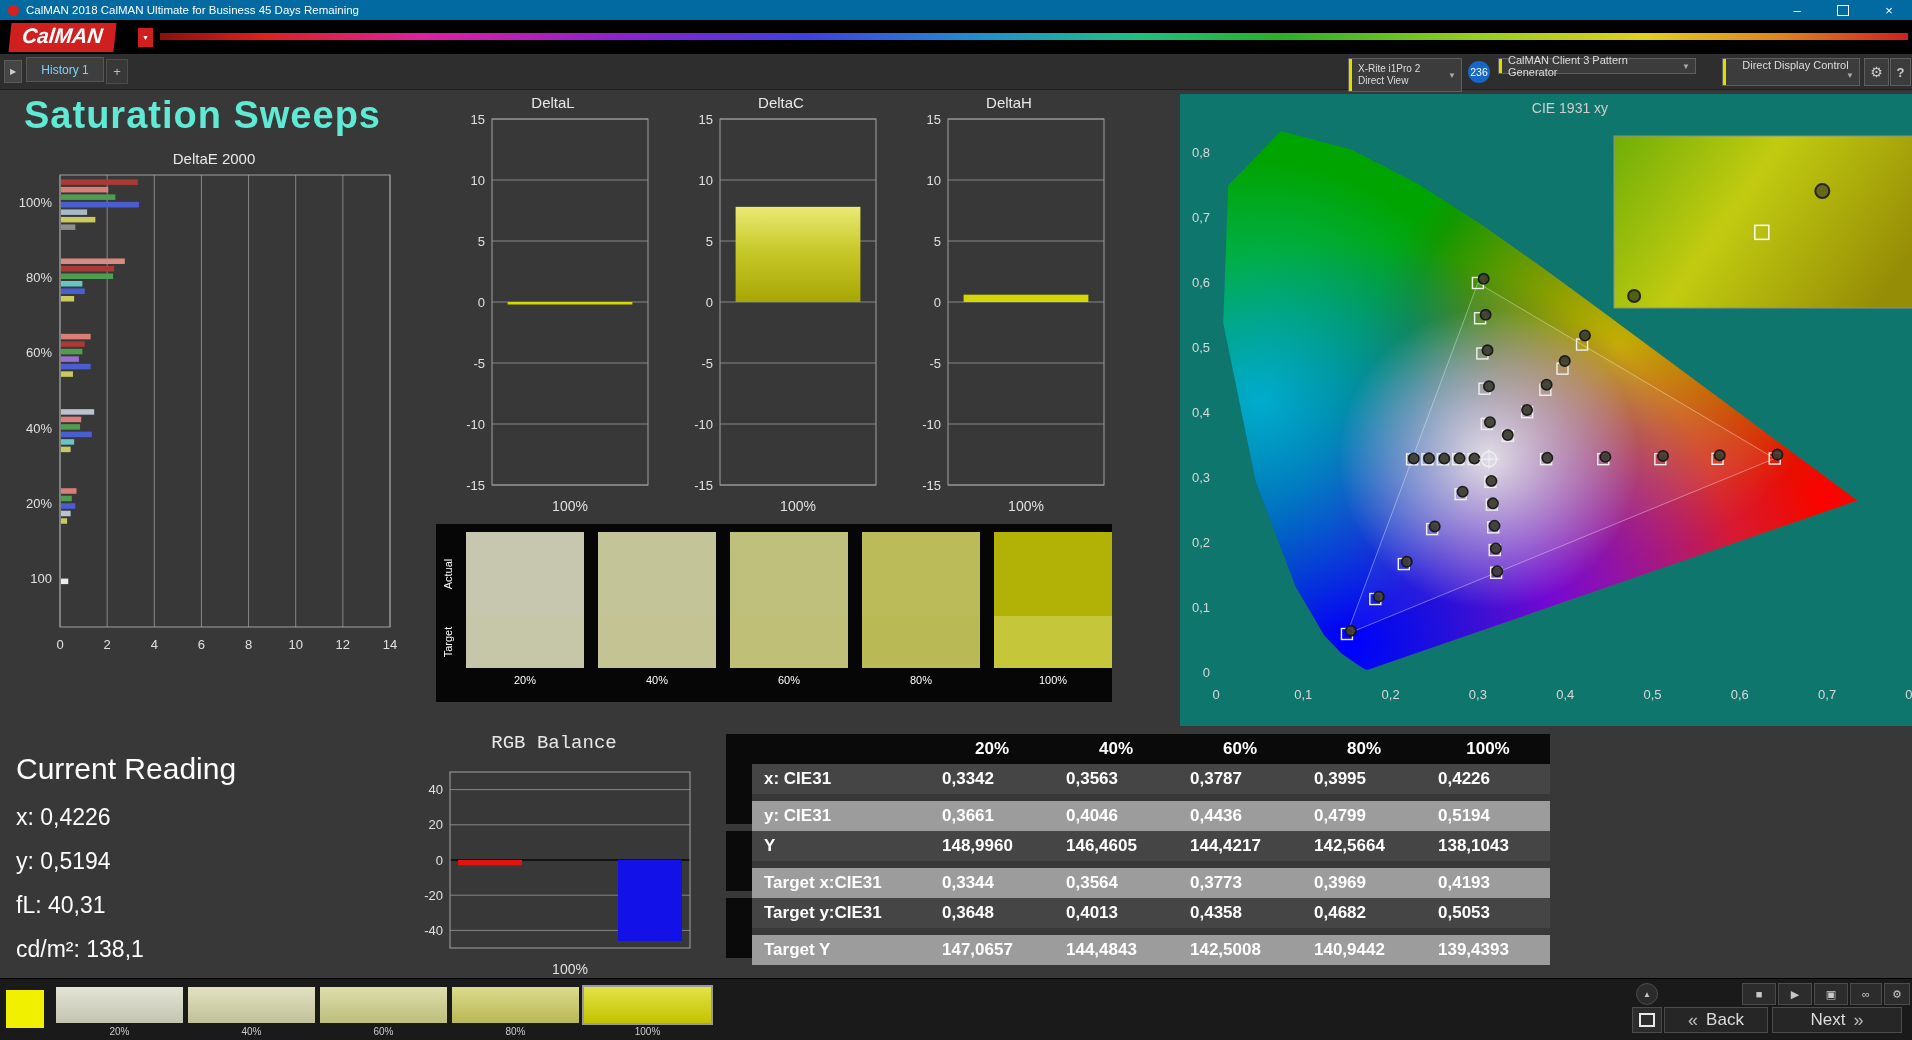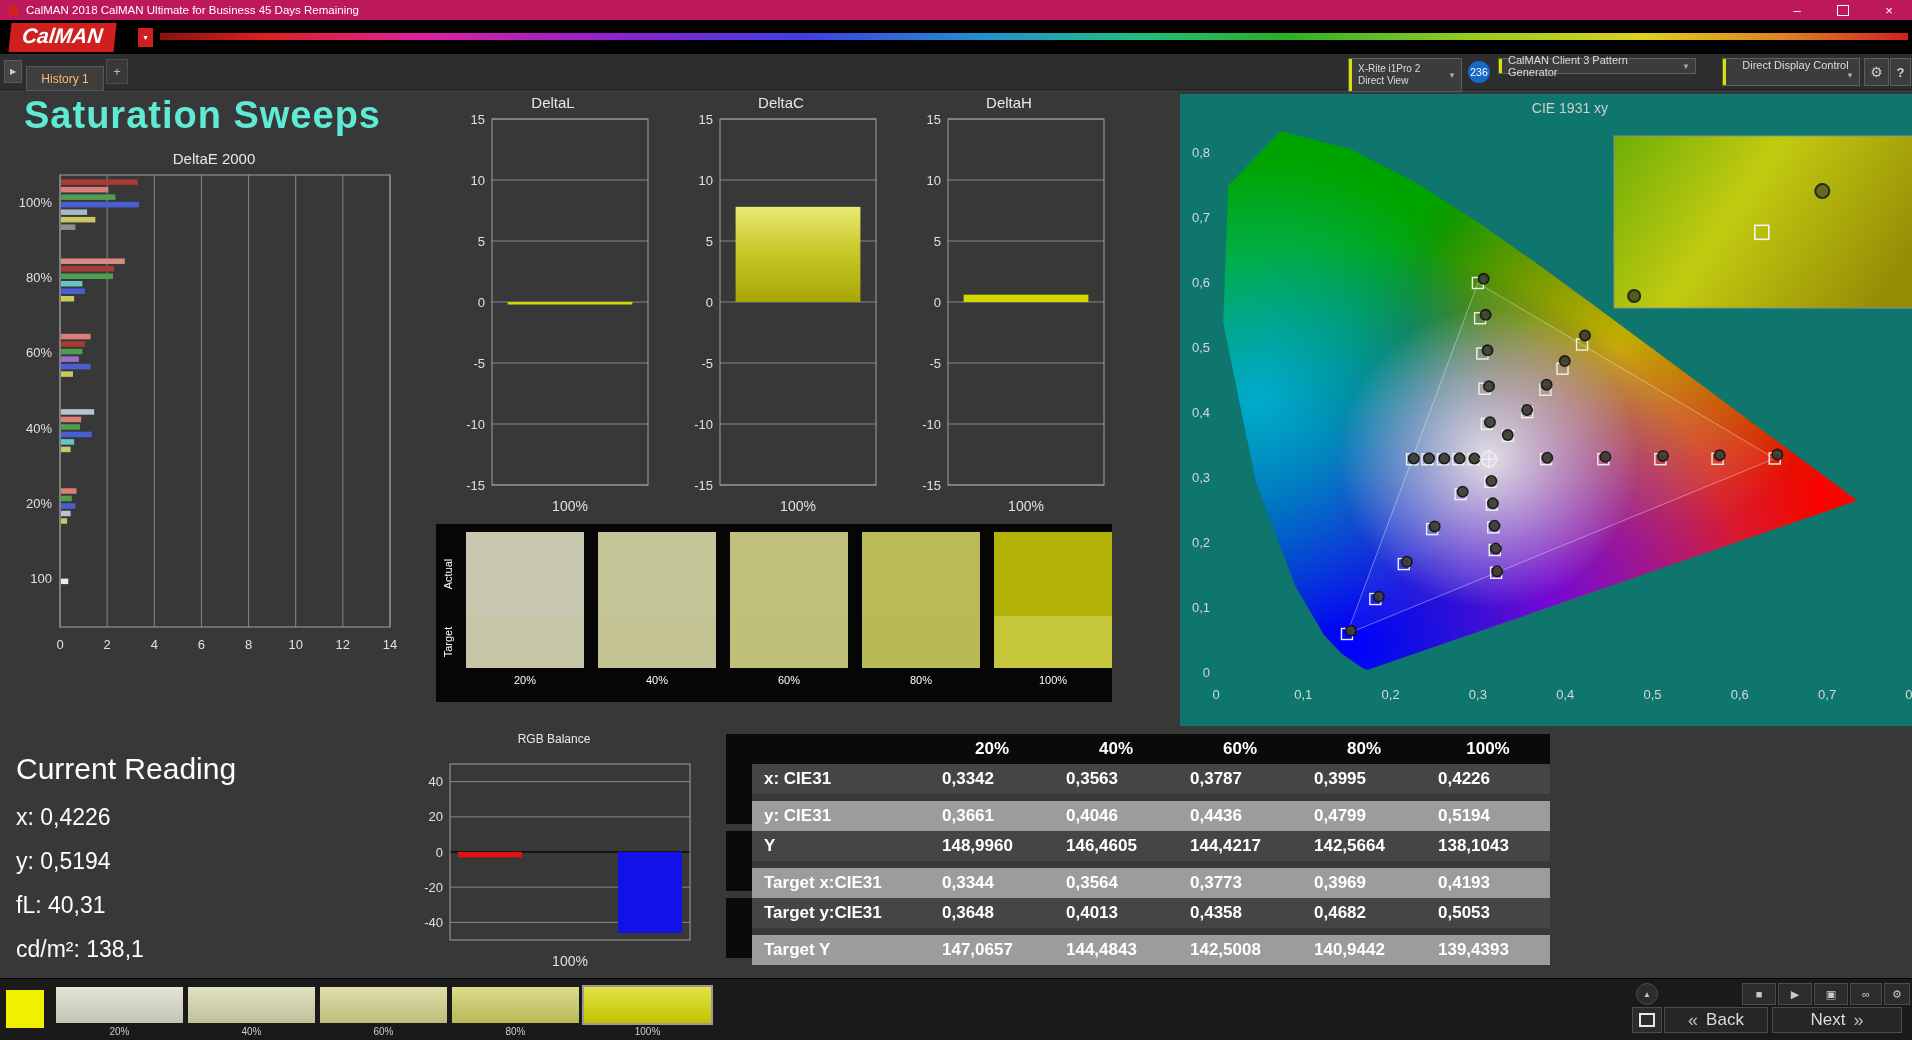--- a/index.html
+++ b/index.html
@@ -2,39 +2,39 @@
 <html><head>
 <meta charset="utf-8">
 <style>
   html,body{margin:0;padding:0;background:#222;}
   body{font-family:"Liberation Sans","DejaVu Sans",sans-serif;}
   #app{position:relative;width:1912px;height:1040px;overflow:hidden;background:#383838;}
   .abs{position:absolute;}
   svg text{font-family:"Liberation Sans","DejaVu Sans",sans-serif;}
 
   
-  #titlebar{left:0;top:0;width:1912px;height:20px;background:#be185d;color:#fff;display:flex;align-items:center;}
+  #titlebar{left:0;top:0;width:1912px;height:20px;background:#0369a1;color:#fff;display:flex;align-items:center;}
   .app-icon{width:11px;height:11px;border-radius:50%;background:#d42222;margin:0 7px 0 8px;}
   .tb-title{font-size:11.5px;}
   .win-controls{margin-left:auto;display:flex;}
   .win-btn{width:46px;height:20px;display:flex;align-items:center;justify-content:center;color:#fff;font-size:13px;}
   .max-box{width:10px;height:9px;border:1px solid #fff;display:inline-block;}
 
   
   #logobar{left:0;top:20px;width:1912px;height:34px;background:#000;}
   .logo{position:absolute;left:10px;top:3px;background:#d01f1f;color:#fff;font-style:italic;font-weight:bold;font-size:21px;padding:1px 12px 4px;transform:skewX(-6deg);}
   .logo-arrow{position:absolute;left:138px;top:8px;width:15px;height:19px;background:#d01f1f;color:#fff;font-size:7px;display:flex;align-items:center;justify-content:center;}
   .rainbow{position:absolute;left:160px;right:4px;top:13px;height:7px;
     background:linear-gradient(90deg,#8c0f0f 0%,#e02020 6%,#e020a0 15%,#9020d0 26%,#4040e0 37%,#2090d0 47%,#20c080 56%,#28b028 64%,#96cc20 75%,#e0d020 85%,#e08020 93%,#d02020 100%);}
 
   
   #toolbar{left:0;top:54px;width:1912px;height:36px;background:#2e2e2e;border-bottom:1px solid #202020;box-sizing:border-box;}
   #toolbar .abs{position:absolute;}
   .expander{left:4px;top:6px;width:18px;height:23px;background:#454545;border:1px solid #5a5a5a;color:#ccc;font-size:8px;display:flex;align-items:center;justify-content:center;box-sizing:border-box;}
-  .tab{left:26px;top:12px;width:78px;height:25px;background:#3e3e3e;border:1px solid #565656;color:#fdba74;font-size:12px;display:flex;align-items:center;justify-content:center;box-sizing:border-box;}
+  .tab{left:26px;top:3px;width:78px;height:25px;background:#3e3e3e;border:1px solid #565656;color:#7dd3fc;font-size:12px;display:flex;align-items:center;justify-content:center;box-sizing:border-box;}
   .tab-add{left:106px;top:5px;width:22px;height:25px;background:#383838;border:1px solid #4e4e4e;color:#bbb;font-size:13px;display:flex;align-items:center;justify-content:center;box-sizing:border-box;}
   .dd{background:#3c3c3c;border:1px solid #5e5e5e;color:#ddd;display:flex;align-items:center;padding-left:9px;box-sizing:border-box;font-size:11px;}
   .dd .stripe{position:absolute;left:0;top:0;bottom:0;width:3px;background:#dede00;}
   .dd .arrow{margin-left:auto;padding:0 5px;color:#aaa;font-size:8px;}
   .dd .l2{display:flex;flex-direction:column;line-height:1.2;font-size:10px;}
   .badge{border-radius:50%;background:#1767c9;color:#fff;font-size:10.5px;font-weight:normal;display:flex;align-items:center;justify-content:center;}
   .sq-btn{background:#3c3c3c;border:1px solid #5e5e5e;color:#ccc;display:flex;align-items:center;justify-content:center;box-sizing:border-box;}
 
   
   .page-title{left:24px;top:94px;color:#5eead4;font-size:38px;font-weight:700;letter-spacing:1px;}
@@ -457,21 +457,21 @@
       </svg>
   </div>
 
   <div class="cr-heading abs" style="left:16px;top:752px;">Current Reading</div>
   <div class="cr-line abs" style="left:16px;top:804px;">x: 0,4226</div>
   <div class="cr-line abs" style="left:16px;top:848px;">y: 0,5194</div>
   <div class="cr-line abs" style="left:16px;top:892px;">fL: 40,31</div>
   <div class="cr-line abs" style="left:16px;top:936px;">cd/m²: 138,1</div>
 
   <div class="abs" style="left:404px;top:732px;width:300px;">
-    <div class="chart-title" style="font-size:12px;">RGB Balance</div>
+    <div class="chart-title" style="font-size:19px;font-family:Liberation Mono, monospace;">RGB Balance</div>
     <svg id="svg-rgb" width="300" height="228">
         <line x1="46" y1="35.6" x2="286" y2="35.6" stroke="#868686" stroke-width="1"></line>
         <text x="39" y="40.1" text-anchor="end" font-size="13" fill="#e0e0e0">40</text>
         <line x1="46" y1="70.8" x2="286" y2="70.8" stroke="#868686" stroke-width="1"></line>
         <text x="39" y="75.3" text-anchor="end" font-size="13" fill="#e0e0e0">20</text>
         <line x1="46" y1="106" x2="286" y2="106" stroke="#141414" stroke-width="2"></line>
         <text x="39" y="110.5" text-anchor="end" font-size="13" fill="#e0e0e0">0</text>
         <line x1="46" y1="141.2" x2="286" y2="141.2" stroke="#868686" stroke-width="1"></line>
         <text x="39" y="145.7" text-anchor="end" font-size="13" fill="#e0e0e0">-20</text>
         <line x1="46" y1="176.4" x2="286" y2="176.4" stroke="#868686" stroke-width="1"></line>

